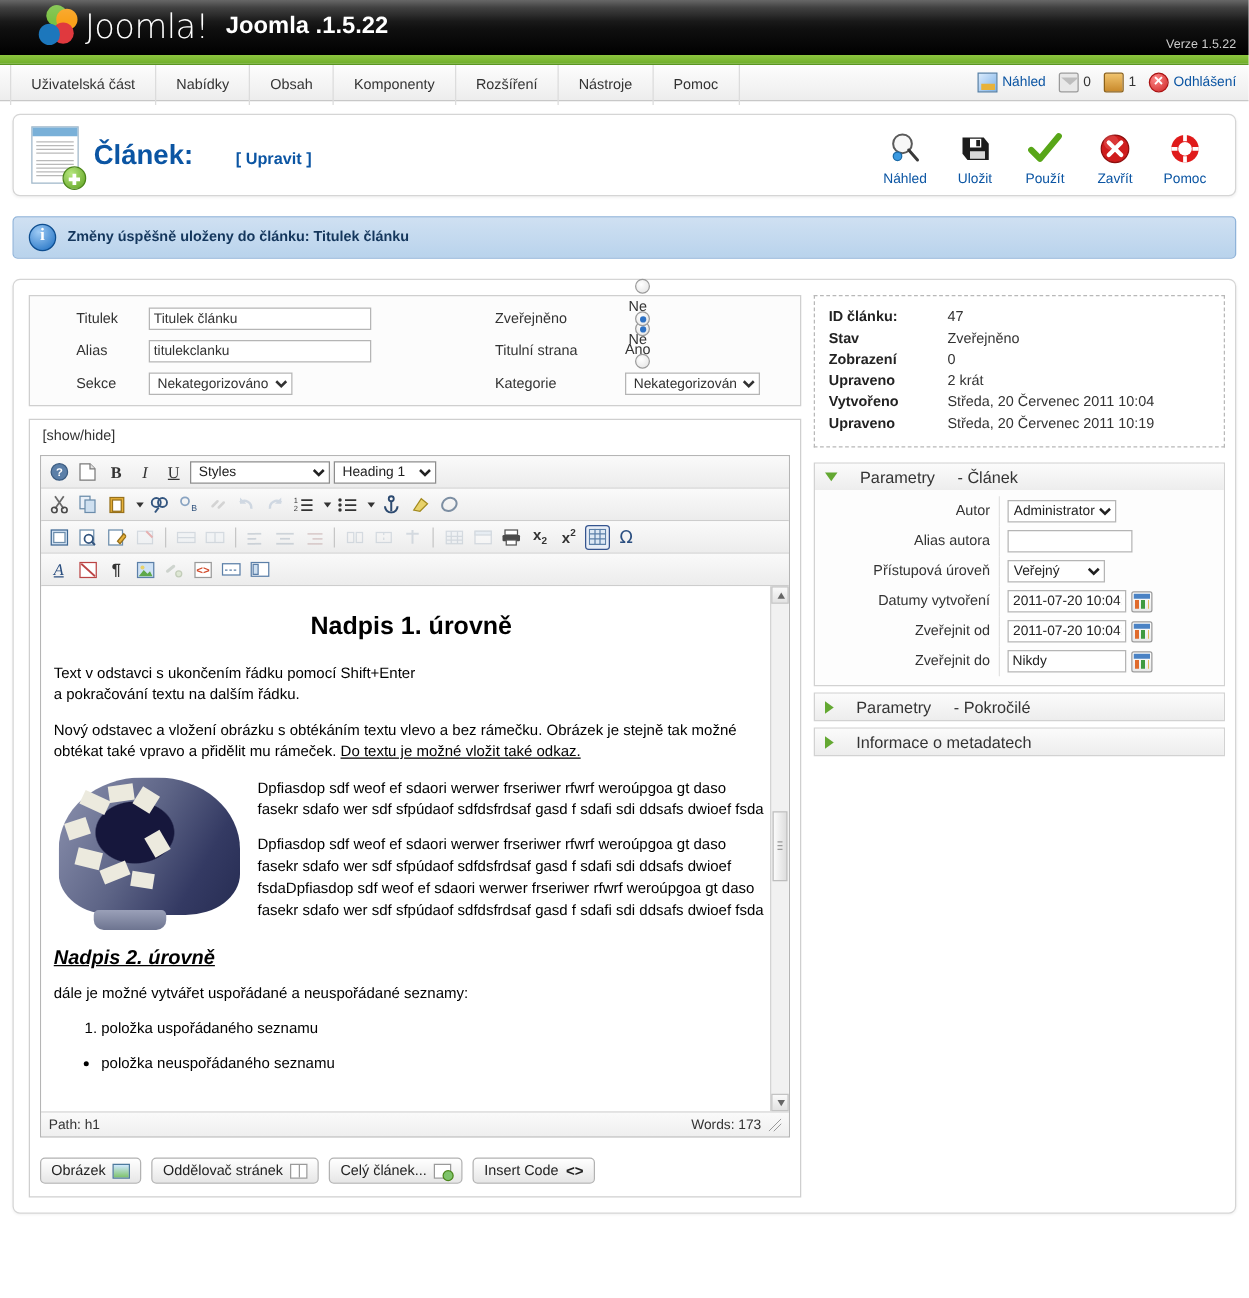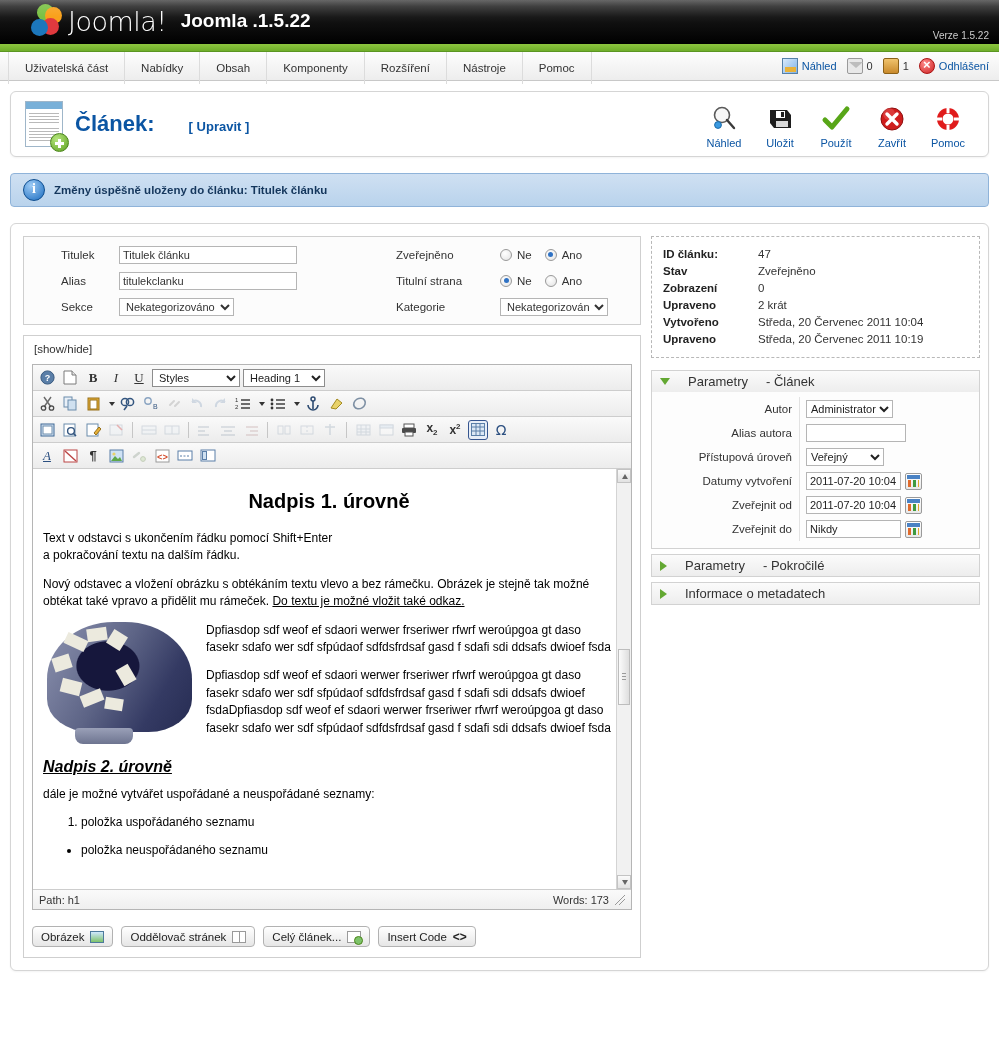--- a/index.html
+++ b/index.html
@@ -136,21 +136,21 @@
   .flabel { width:58px; font-size:11.5px; color:#333; }
   .flabel.wide { width:100px; }
   .ftext {
     width:178px; height:18px; border:1px solid #b5b5b5; background:#fff;
     font-family:"Liberation Sans",sans-serif; font-size:11px; padding:1px 3px; color:#333;
   }
   .fsel {
     height:18px; border:1px solid #b5b5b5; background:#fff;
     font-family:"Liberation Sans",sans-serif; font-size:11px; padding:0 2px; color:#333;
   }
-  .radio-grp { display:flex; align-items:center; gap:5px; margin-left:4px;}
+  .radio-grp { display:flex; align-items:center; gap:5px; margin-left:4px;flex-direction:column;}
   .radio {
     width:12px;height:12px;border-radius:50%;border:1px solid #9a9a9a;
     background:radial-gradient(circle at 40% 35%,#ffffff,#e2e2e2); flex:none; position:relative; cursor:pointer;
   }
   .radio.on:after{content:"";position:absolute;left:2.5px;top:2.5px;width:5px;height:5px;border-radius:50%;background:#2f72c4;}
   .rlabel { font-size:11.5px; color:#333; margin-right:8px; }
 
   
   #editorbox { border:1px solid #cfcfcf; background:#fff; }
   .showhide { padding:7px 10px 9px 10px; font-size:11.5px; color:#333; }
@@ -477,21 +477,21 @@
               </div>
               <div class="tbi">
                   <b style="font-family:'Liberation Serif',serif;font-size:13px">B</b>
                 </div>
               <div class="tbi">
                   <i style="font-family:'Liberation Serif',serif;font-size:13px">I</i>
                 </div>
               <div class="tbi">
                   <u style="font-family:'Liberation Serif',serif;font-size:13px">U</u>
                 </div>
-              <select class="tbsel" style="width:88px">
+              <select class="tbsel" style="width:112px">
                 <option>Styles</option>
               </select>
               <select class="tbsel" style="width:82px">
                 <option>Heading 1</option>
               </select>
             </div>
 
             <div class="mce-toolbar">
               <div class="tbi">
                 <svg width="15" height="15" viewBox="0 0 15 15">

